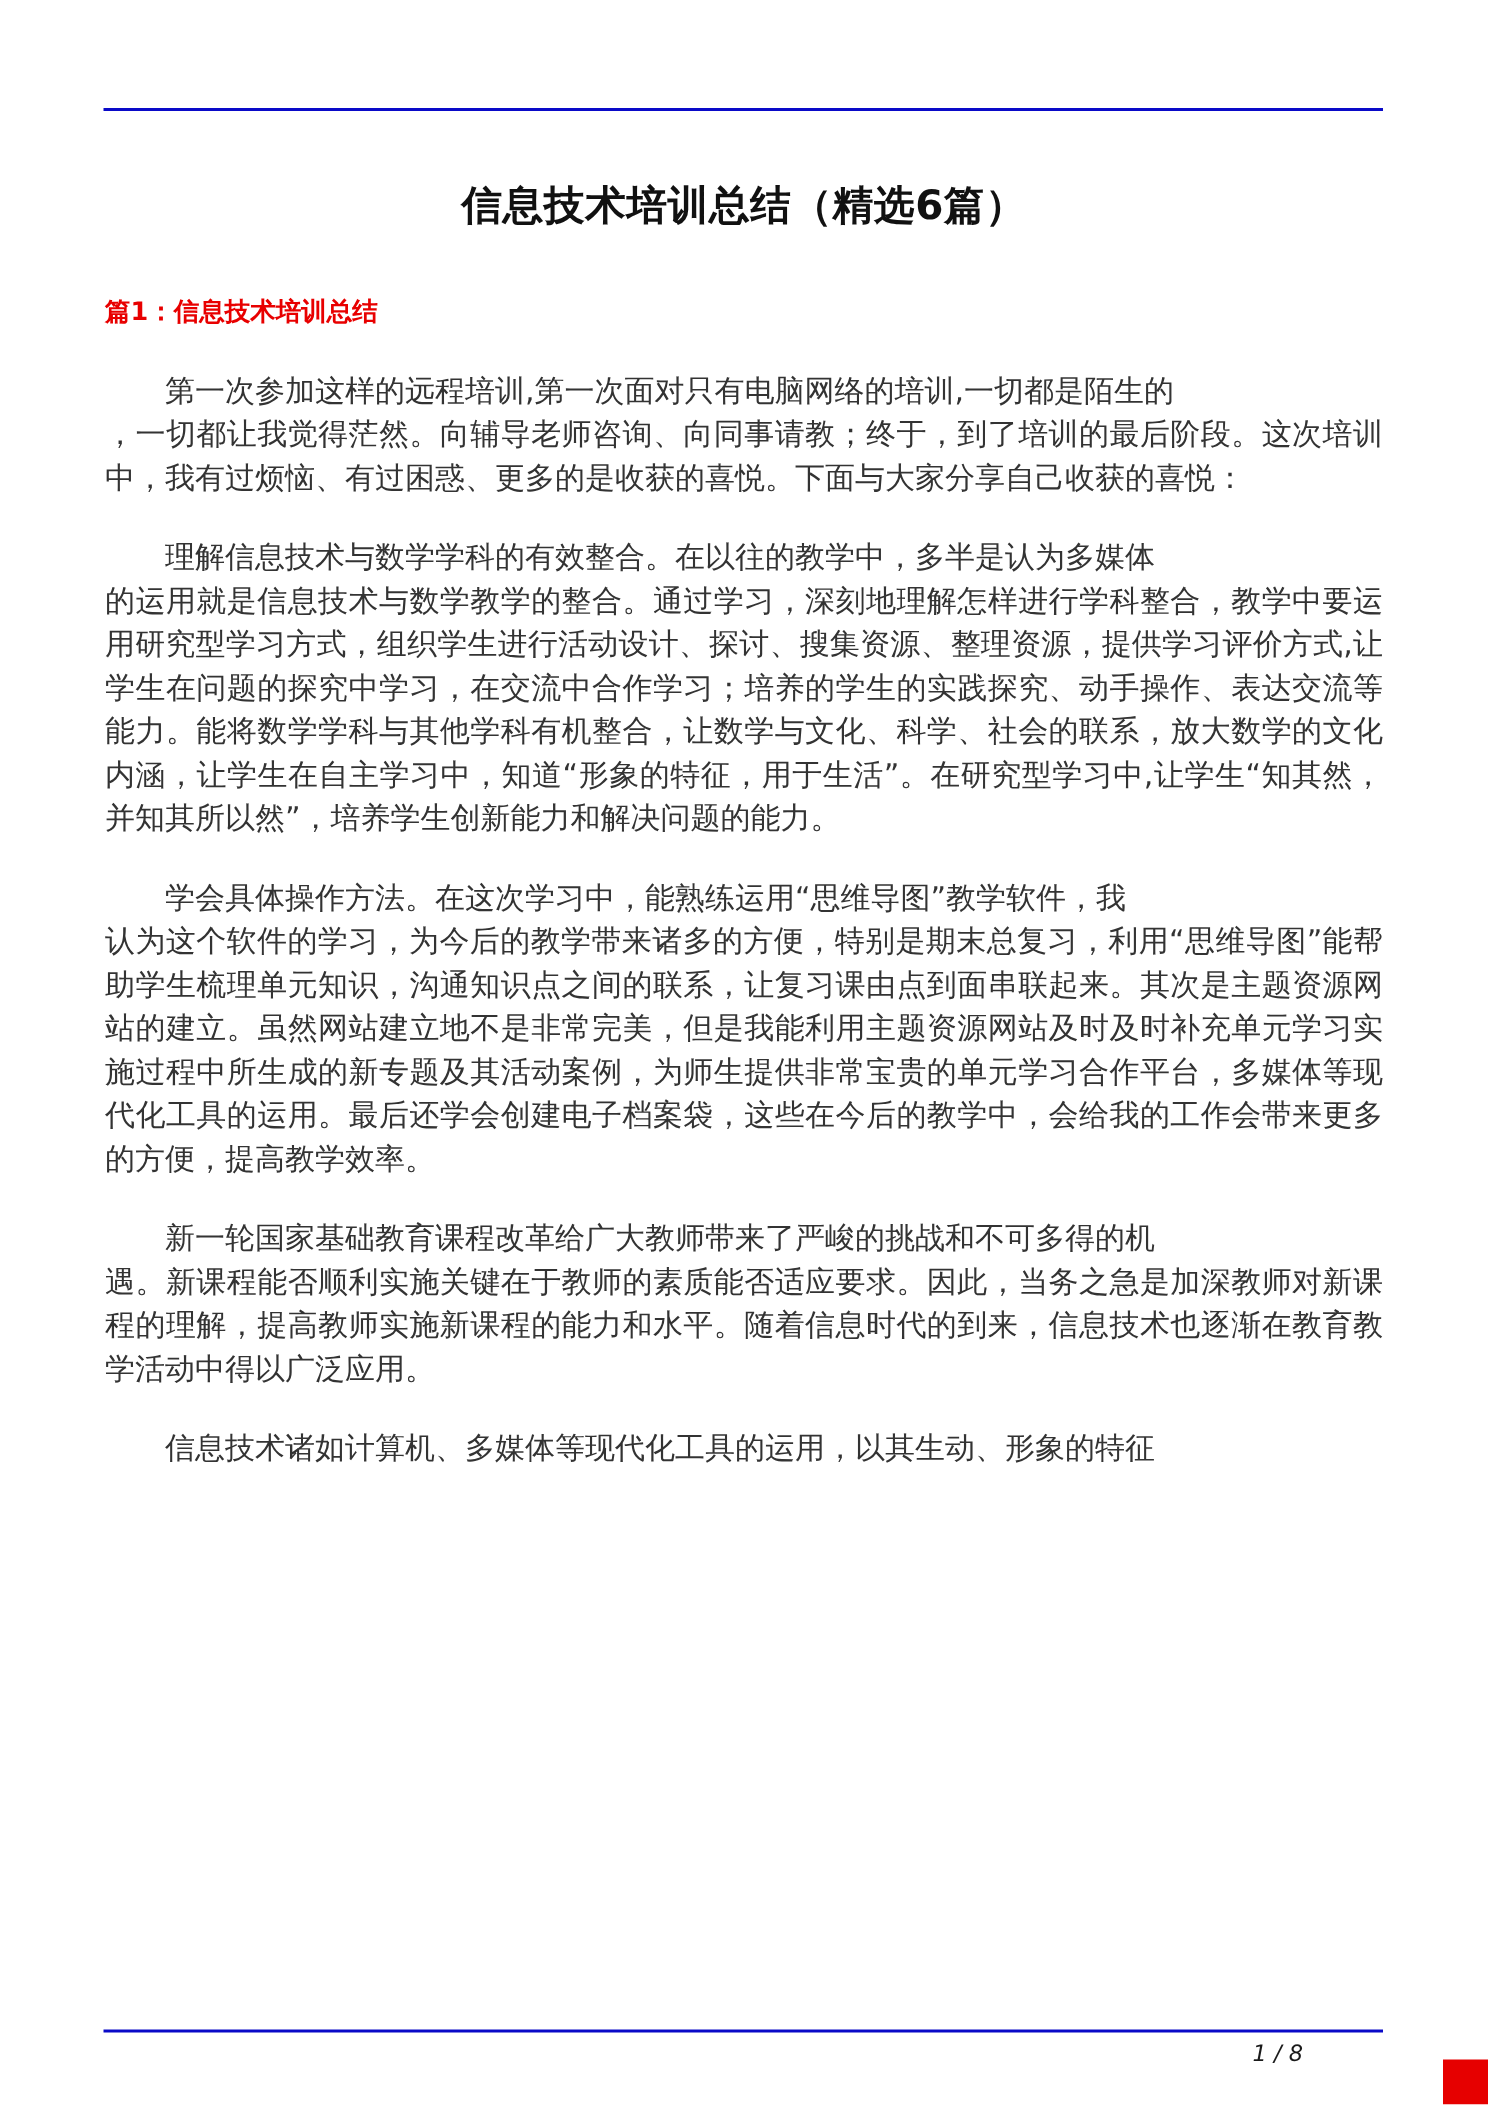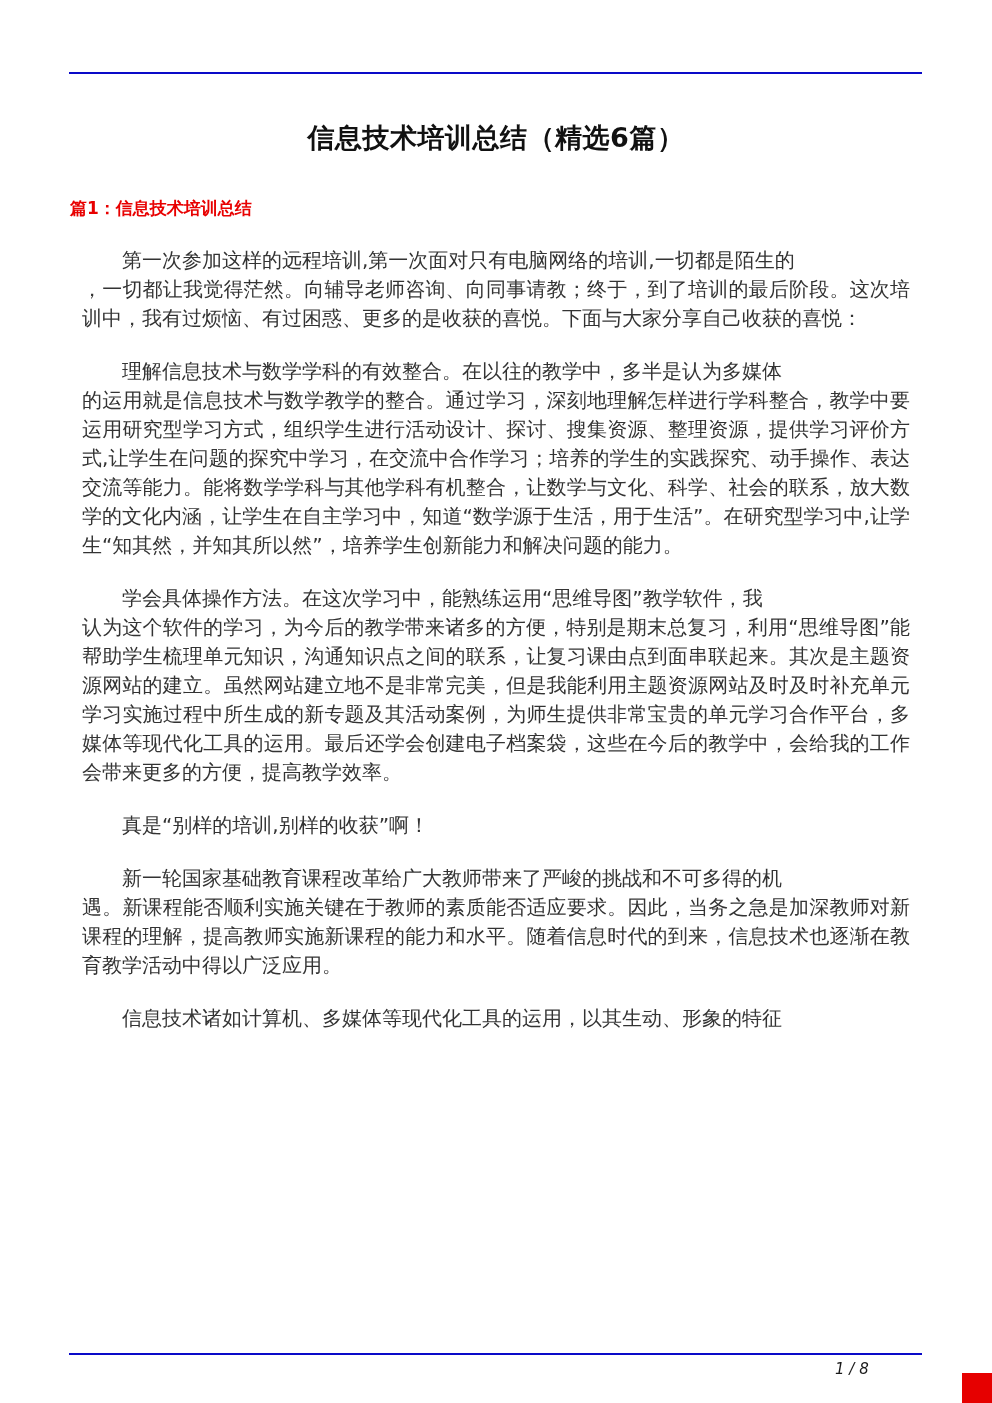--- a/index.html
+++ b/index.html
@@ -33,21 +33,21 @@
     text-align: center;
     letter-spacing: 0.5px;
   }
   .sec-heading {
     margin: 36px 0 0;
     font-size: 17px; line-height: 28px;
     font-weight: 700;
     color: var(--heading-red, #e80000);
   }
   .para {
-    margin: 24px 12px 0;
+    margin: 24px 0 0;
     font-size: 20px; line-height: 29px;
     color: var(--text-dark, #333333);
     text-indent: 2em;
     white-space: pre-line;
     text-align: justify;
   }
   .page-number {
     position: absolute;
     top: 1360px; left: 835px;
     font-size: 15px;
@@ -70,24 +70,23 @@
 
   <main class="content">
 
     <h1 class="doc-title">信息技术培训总结（精选6篇）</h1>
 
     <section>
       <h2 class="sec-heading">篇1：信息技术培训总结</h2>
       <p class="para">第一次参加这样的远程培训,第一次面对只有电脑网络的培训,一切都是陌生的
 ，一切都让我觉得茫然。向辅导老师咨询、向同事请教；终于，到了培训的最后阶段。这次培训中，我有过烦恼、有过困惑、更多的是收获的喜悦。下面与大家分享自己收获的喜悦：</p>
       <p class="para">理解信息技术与数学学科的有效整合。在以往的教学中，多半是认为多媒体
-的运用就是信息技术与数学教学的整合。通过学习，深刻地理解怎样进行学科整合，教学中要运用研究型学习方式，组织学生进行活动设计、探讨、搜集资源、整理资源，提供学习评价方式,让学生在问题的探究中学习，在交流中合作学习；培养的学生的实践探究、动手操作、表达交流等能力。能将数学学科与其他学科有机整合，让数学与文化、科学、社会的联系，放大数学的文化内涵，让学生在自主学习中，知道“数学源于生活，用于生活”。在研究型学习中,让学生“知其然，并知其所以然”，培养学生创新能力和解决问题的能力。</p>
+的运用就是信息技术与数学教学的整合。通过学习，深刻地理解怎样进行学科整合，教学中要运用研究型学习方式，组织学生进行活动设计、探讨、搜集资源、整理资源，提供学习评价方式,让学生在问题的探究中学习，在交流中合作学习；培养的学生的实践探究、动手操作、表达交流等能力。能将数学学科与其他学科有机整合，让数学与文化、科学、社会的联系，放大数学的文化内涵，让学生在自主学习中，知道“形象的特征，用于生活”。在研究型学习中,让学生“知其然，并知其所以然”，培养学生创新能力和解决问题的能力。</p>
       <p class="para">学会具体操作方法。在这次学习中，能熟练运用“思维导图”教学软件，我
 认为这个软件的学习，为今后的教学带来诸多的方便，特别是期末总复习，利用“思维导图”能帮助学生梳理单元知识，沟通知识点之间的联系，让复习课由点到面串联起来。其次是主题资源网站的建立。虽然网站建立地不是非常完美，但是我能利用主题资源网站及时及时补充单元学习实施过程中所生成的新专题及其活动案例，为师生提供非常宝贵的单元学习合作平台，多媒体等现代化工具的运用。最后还学会创建电子档案袋，这些在今后的教学中，会给我的工作会带来更多的方便，提高教学效率。</p>
-      <p class="para">真是“别样的培训,别样的收获”啊！</p>
     </section>
 
     <section>
       <p class="para">新一轮国家基础教育课程改革给广大教师带来了严峻的挑战和不可多得的机
 遇。新课程能否顺利实施关键在于教师的素质能否适应要求。因此，当务之急是加深教师对新课程的理解，提高教师实施新课程的能力和水平。随着信息时代的到来，信息技术也逐渐在教育教学活动中得以广泛应用。</p>
       <p class="para">信息技术诸如计算机、多媒体等现代化工具的运用，以其生动、形象的特征</p>
     </section>
 
   </main>
 

